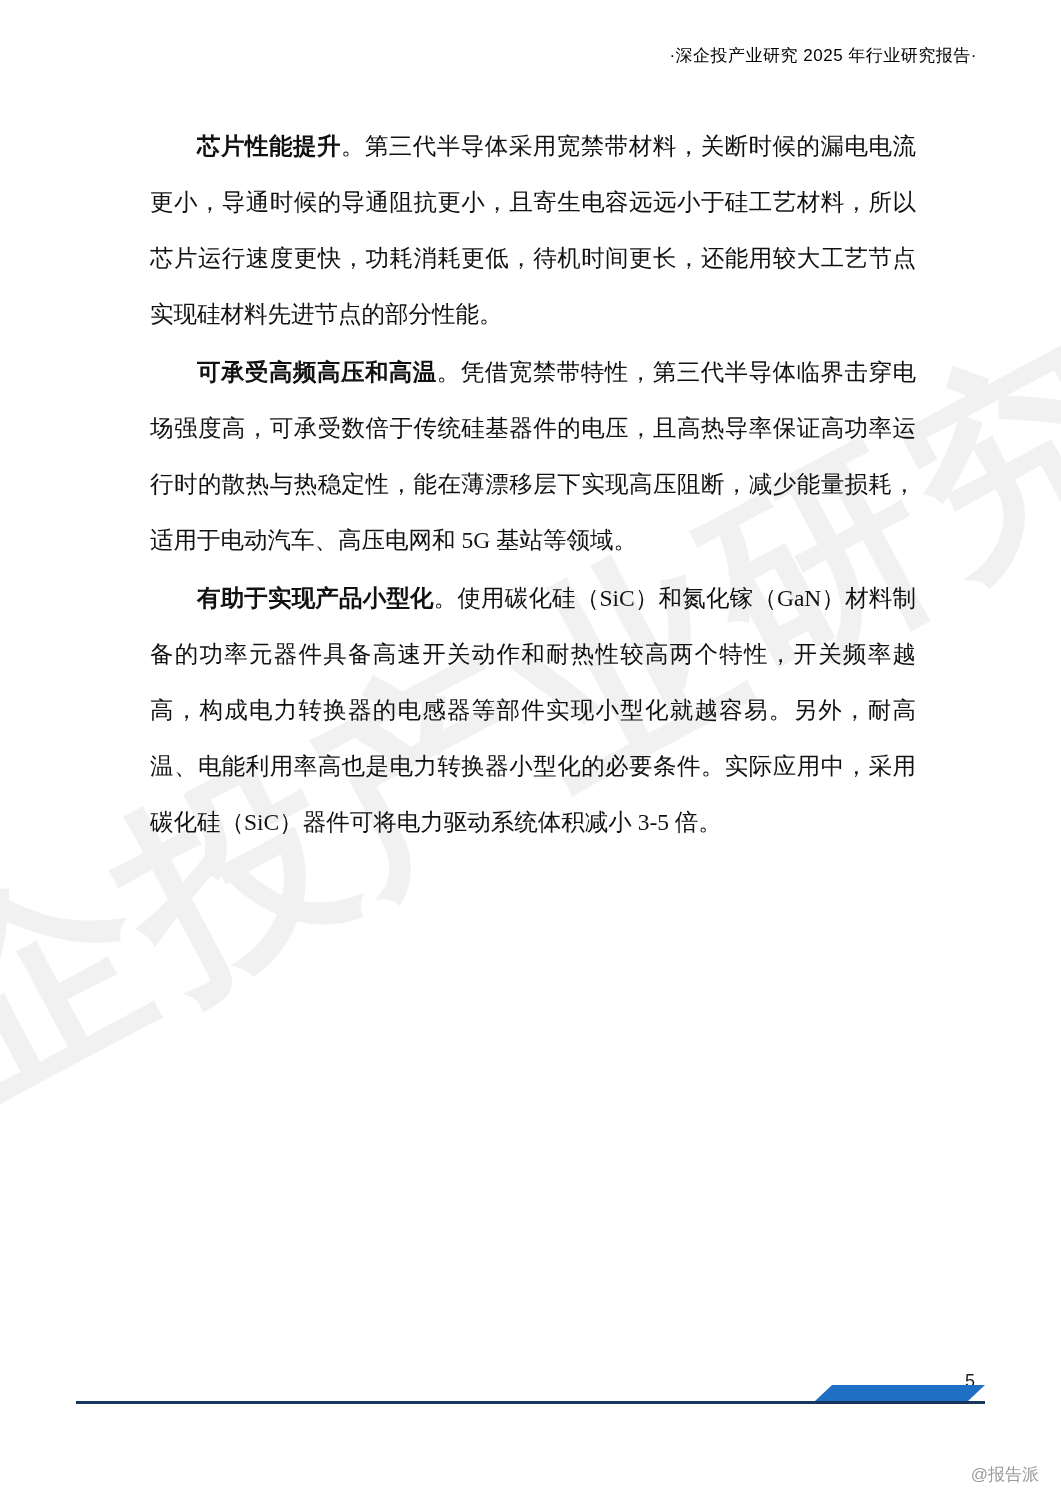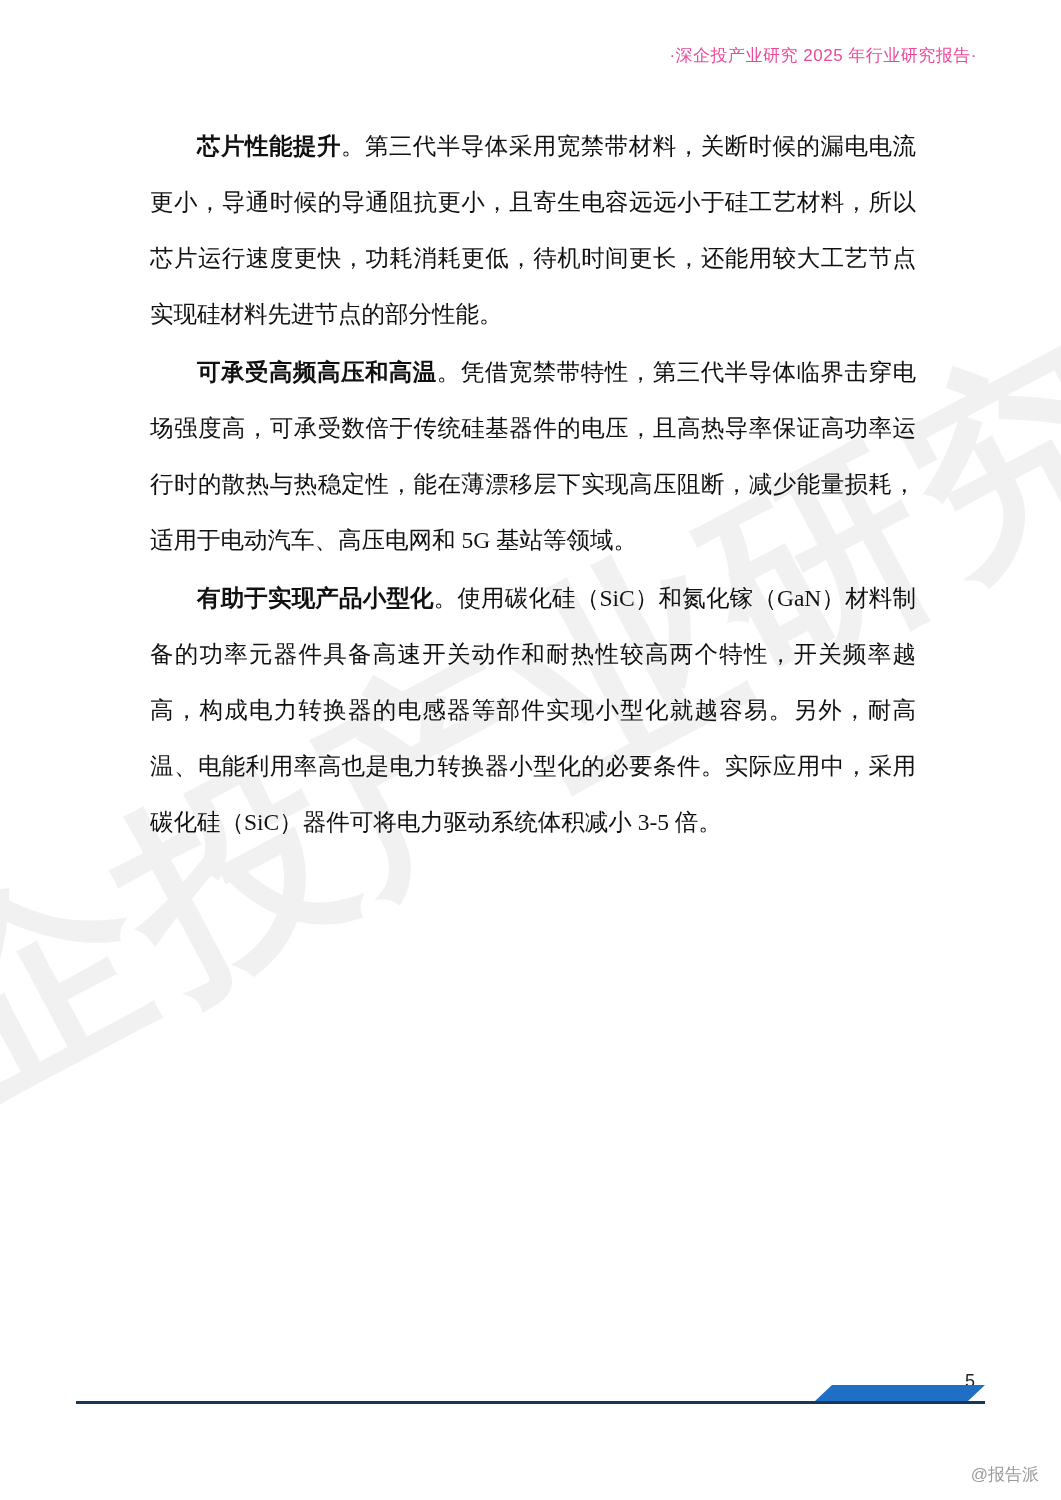--- a/index.html
+++ b/index.html
@@ -17,21 +17,21 @@
     background: #ffffff;
     overflow: hidden;
     box-sizing: border-box;
   }
   
   .header {
     position: absolute;
     top: 44px;
     right: 84px;
     font-size: 17px;
-    color: #ec4899;
+    color: #000000;
     letter-spacing: 0.5px;
     white-space: nowrap;
     font-family: "Liberation Sans", "DejaVu Sans", sans-serif;
   }
   
   .watermark {
     position: absolute;
     left: 50%;
     top: 720px;
     transform: translate(-50%, -50%) rotate(-28deg);

